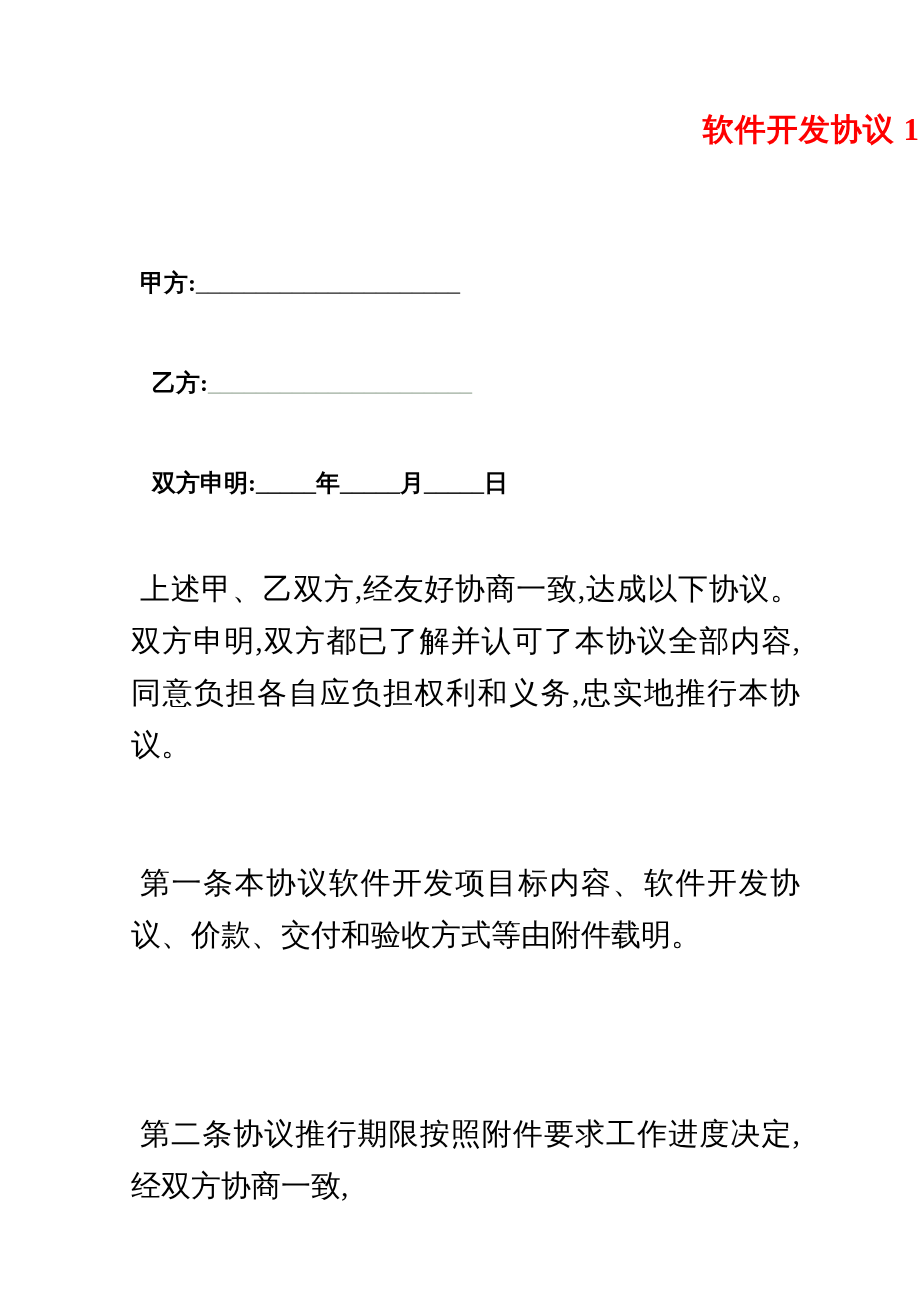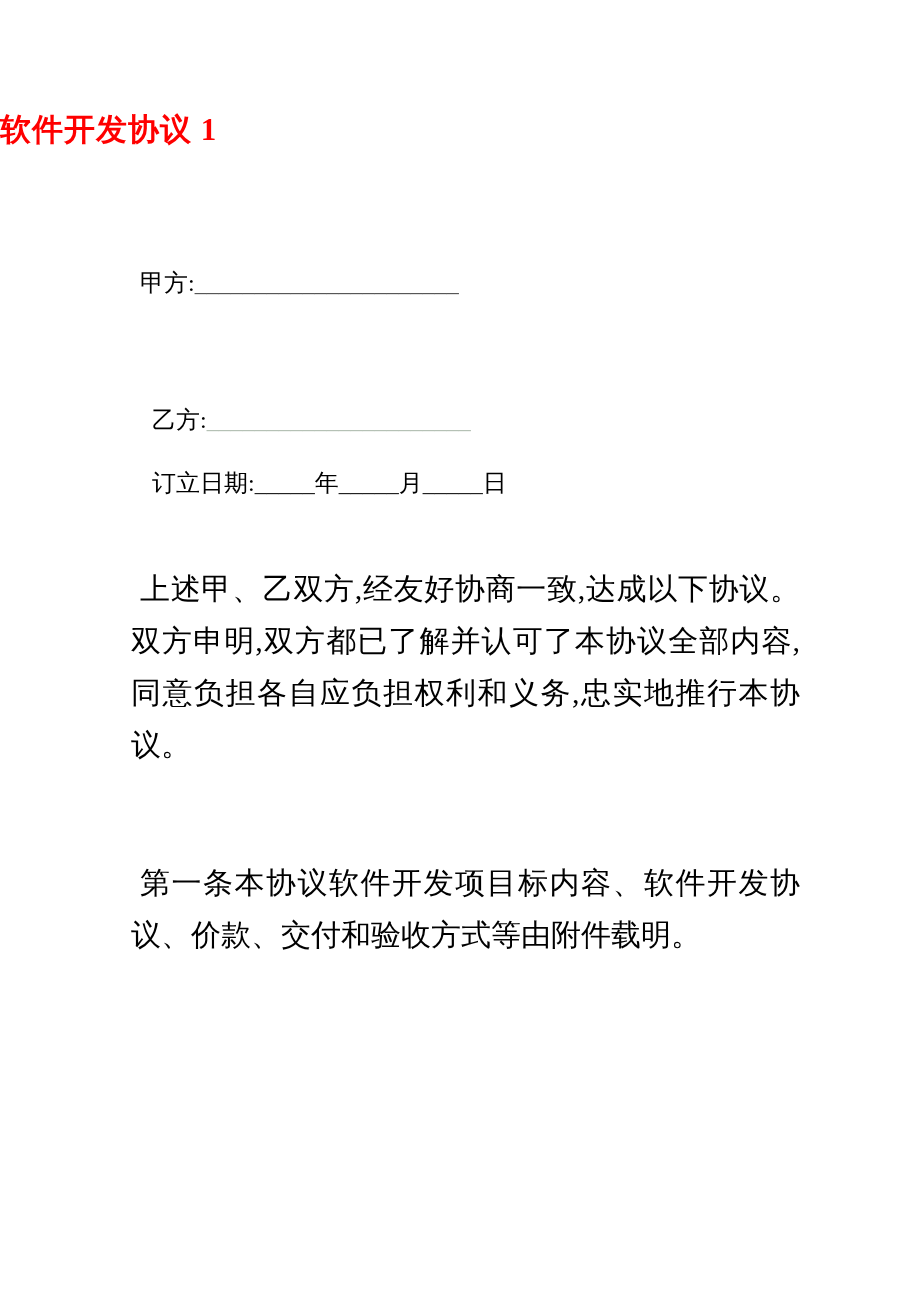--- a/index.html
+++ b/index.html
@@ -21,35 +21,36 @@
     height: 1302px;
     background: #ffffff;
     overflow: hidden;
   }
   .doc-title {
     position: absolute;
     top: 108px;
     left: 0;
     width: 100%;
     margin: 0;
-    text-align: left;
+    text-align: right;
     font-size: 31px;
     line-height: 44px;
     font-weight: bold;
     color: #fe0000;
     letter-spacing: 1px;
   }
   .row {
     position: absolute;
     font-size: 24px;
     line-height: 30px;
     white-space: nowrap;
+    font-weight: bold;
   }
   .row-party-a { top: 268px; left: 140px; }
-  .row-party-b { top: 368px; left: 152px; margin-top: 37px; }
+  .row-party-b { top: 368px; left: 152px; }
   .row-date    { top: 468px; left: 152px; }
   .label { color: #000000; }
   .blank { letter-spacing: 0; }
   .blank-dark  { color: #575757; }
   .blank-light { color: #b5c1b5; }
   .blank-black { color: #222222; margin-top: 20px; }
   .unit { color: #000000; }
   .para {
     position: absolute;
     left: 131px;
@@ -74,21 +75,22 @@
 
   <div class="row row-party-a">
     <span class="label">甲方:</span><span class="blank blank-dark">______________________</span>
   </div>
 
   <div class="row row-party-b">
     <span class="label">乙方:</span><span class="blank blank-light">______________________</span>
   </div>
 
   <div class="row row-date">
-    <span class="label">订立日期:</span><span class="blank blank-black">_____</span><span class="unit">年</span><span class="blank blank-black">_____</span><span class="unit">月</span><span class="blank blank-black">_____</span><span class="unit">日</span>
+    <span class="label">双方申明:</span><span class="blank blank-black">_____</span><span class="unit">年</span><span class="blank blank-black">_____</span><span class="unit">月</span><span class="blank blank-black">_____</span><span class="unit">日</span>
   </div>
 
   <p class="para para-preamble">上述甲、乙双方,经友好协商一致,达成以下协议。双方申明,双方都已了解并认可了本协议全部内容,同意负担各自应负担权利和义务,忠实地推行本协议。</p>
 
   <p class="para para-article-1">第一条本协议软件开发项目标内容、软件开发协议、价款、交付和验收方式等由附件载明。</p>
 
+  <p class="para para-article-2">第二条协议推行期限按照附件要求工作进度决定,经双方协商一致,</p>
 
 </div>
 
 </body></html>

